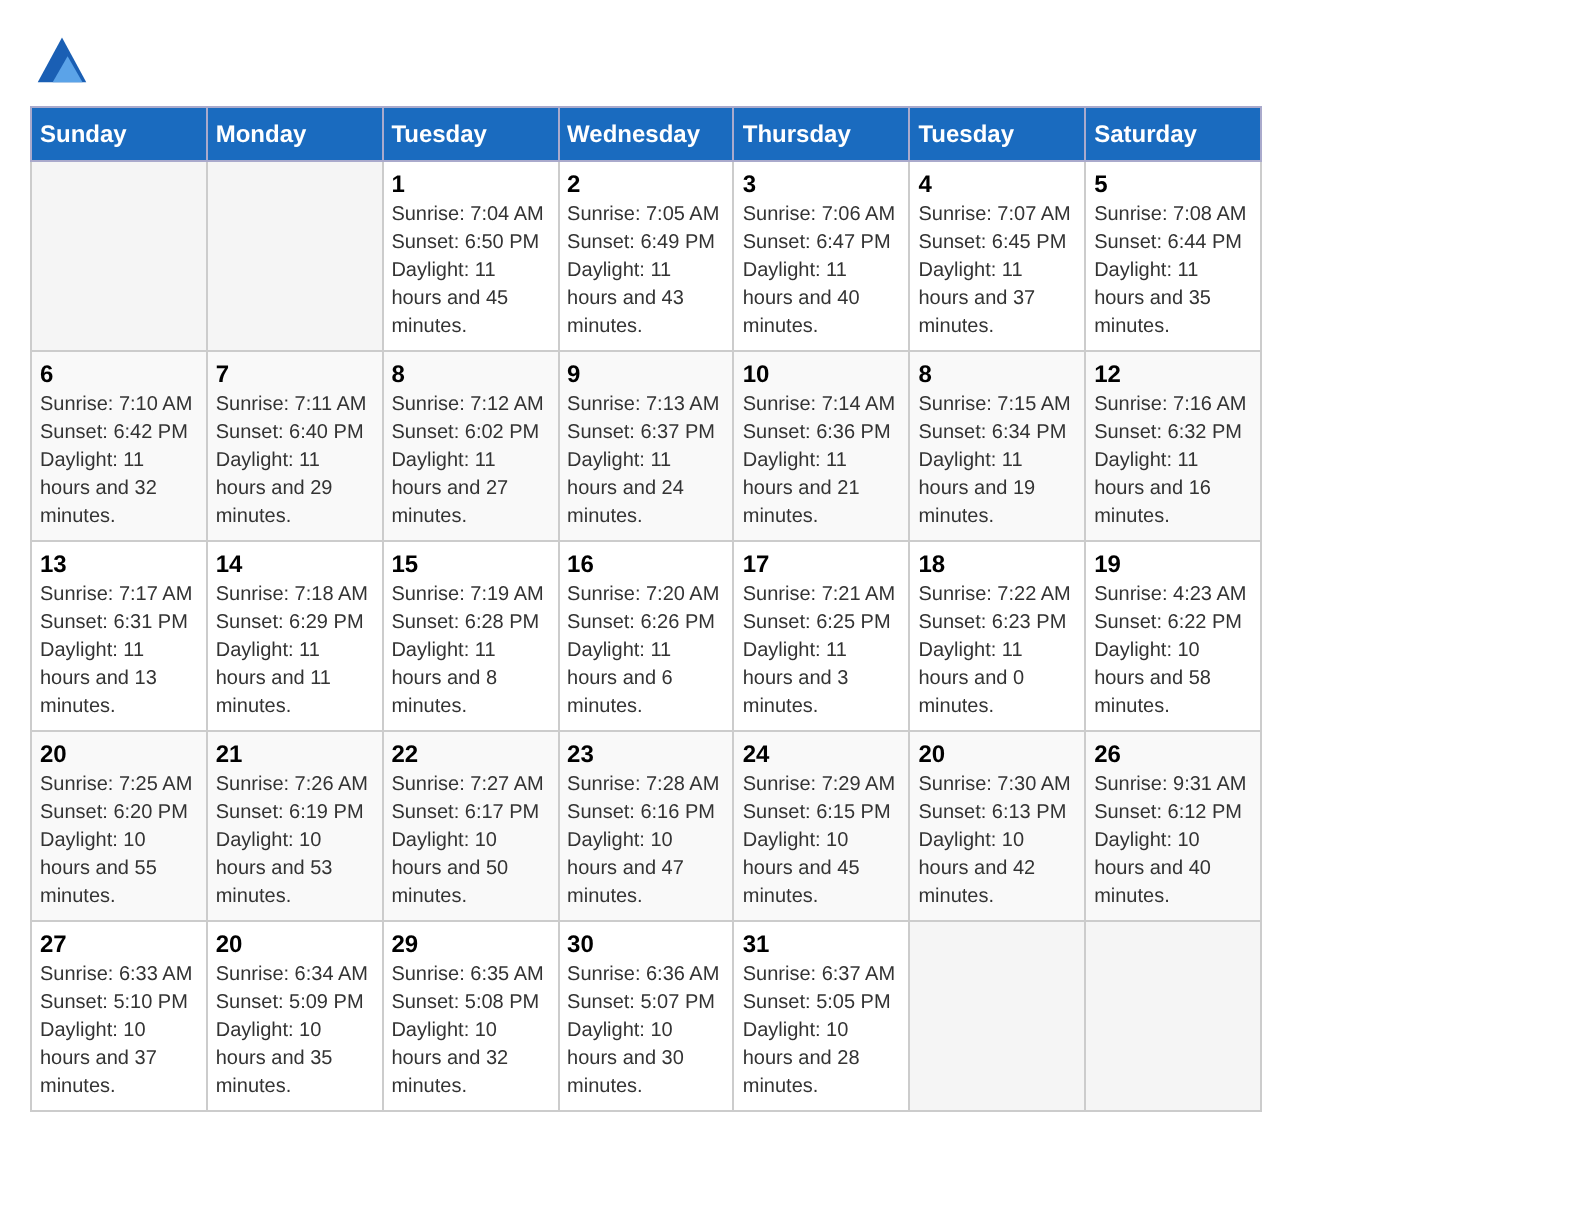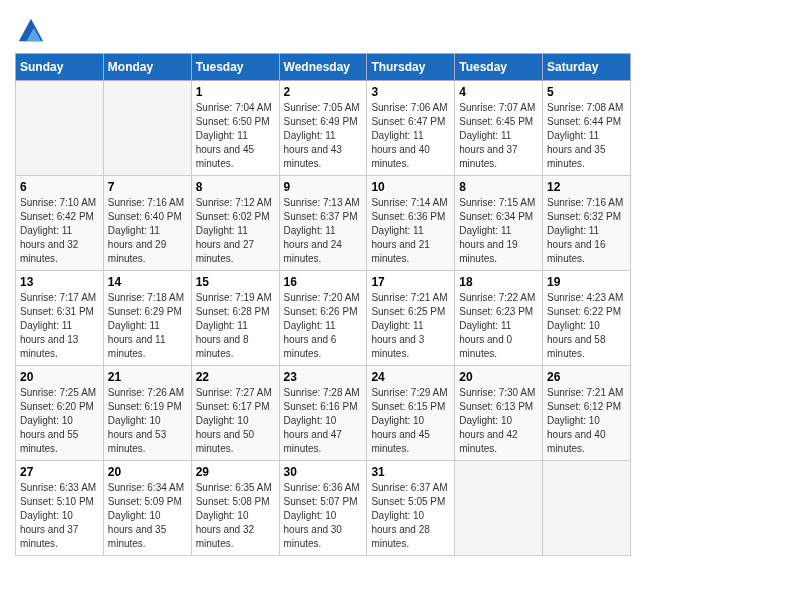--- a/index.html
+++ b/index.html
@@ -155,21 +155,21 @@
         </tr>
         <tr>
           <td>
             <span class="day-num">6</span>
             <div class="day-info">Sunrise: 7:10 AM
 Sunset: 6:42 PM
 Daylight: 11 hours and 32 minutes.</div>
           </td>
           <td>
             <span class="day-num">7</span>
-            <div class="day-info">Sunrise: 7:16 AM
+            <div class="day-info">Sunrise: 7:11 AM
 Sunset: 6:40 PM
 Daylight: 11 hours and 29 minutes.</div>
           </td>
           <td>
             <span class="day-num">8</span>
             <div class="day-info">Sunrise: 7:12 AM
 Sunset: 6:02 PM
 Daylight: 11 hours and 27 minutes.</div>
           </td>
           <td>
@@ -273,21 +273,21 @@
 Daylight: 10 hours and 45 minutes.</div>
           </td>
           <td>
             <span class="day-num">20</span>
             <div class="day-info">Sunrise: 7:30 AM
 Sunset: 6:13 PM
 Daylight: 10 hours and 42 minutes.</div>
           </td>
           <td>
             <span class="day-num">26</span>
-            <div class="day-info">Sunrise: 7:21 AM
+            <div class="day-info">Sunrise: 9:31 AM
 Sunset: 6:12 PM
 Daylight: 10 hours and 40 minutes.</div>
           </td>
         </tr>
         <tr>
           <td>
             <span class="day-num">27</span>
             <div class="day-info">Sunrise: 6:33 AM
 Sunset: 5:10 PM
 Daylight: 10 hours and 37 minutes.</div>

